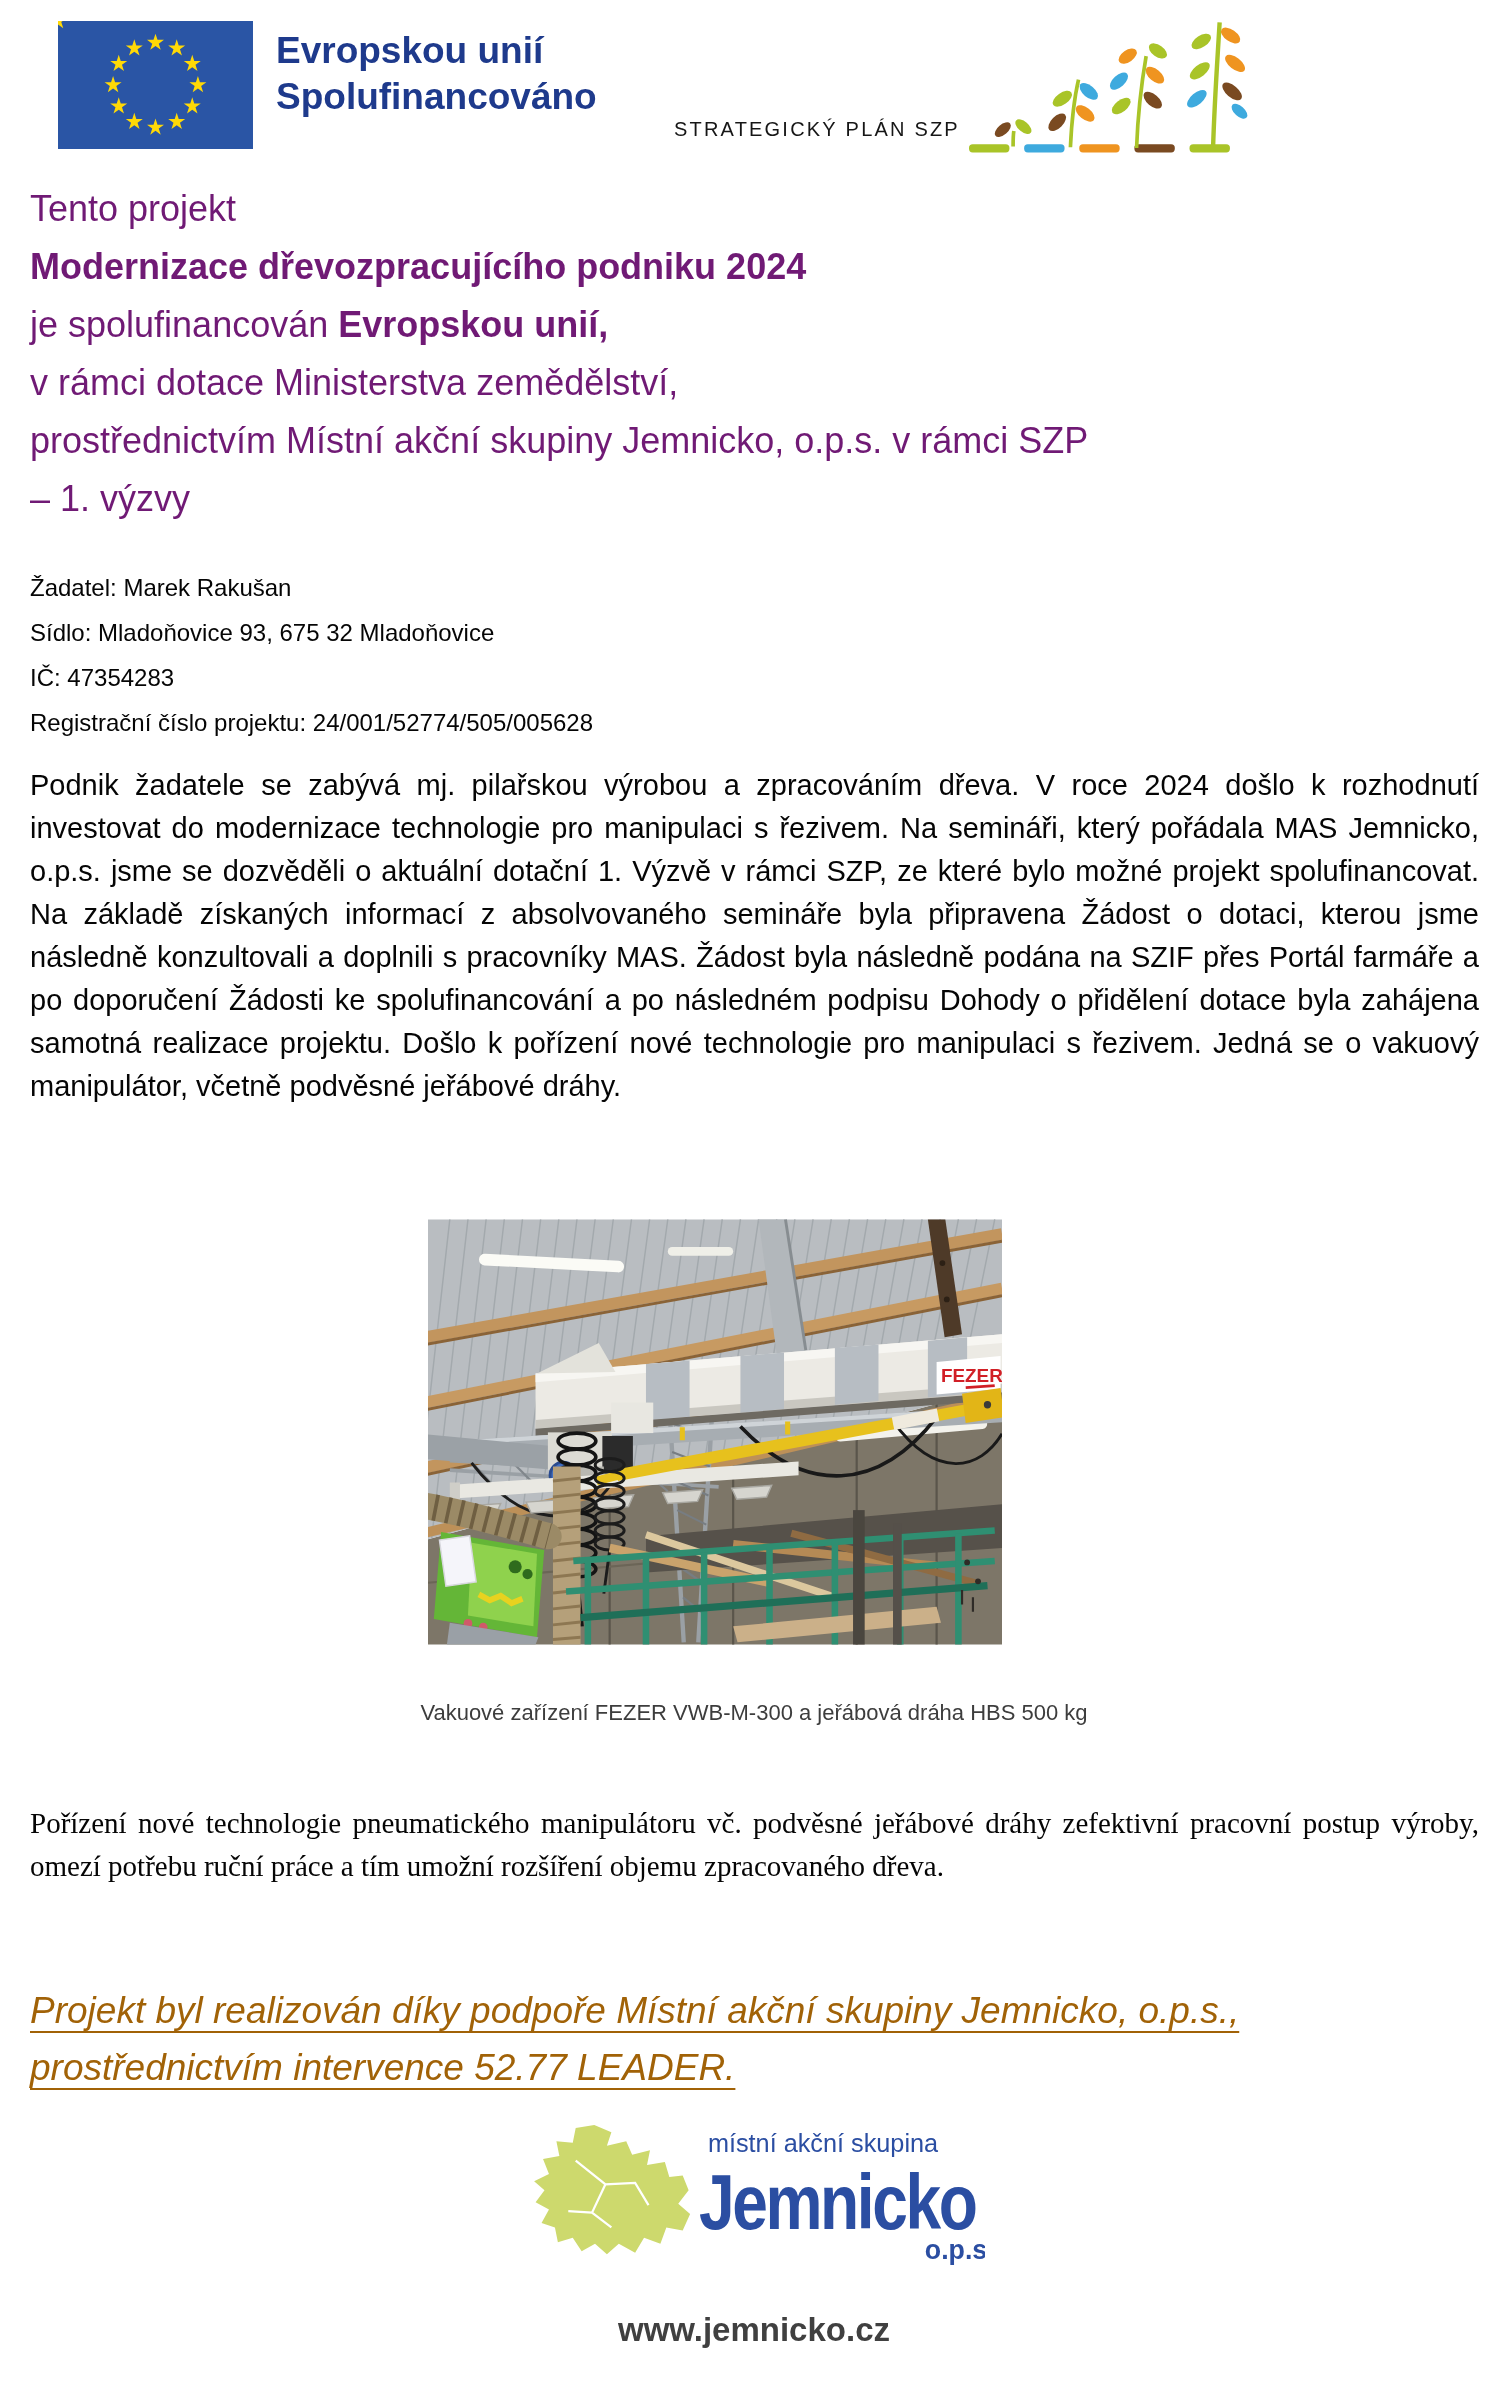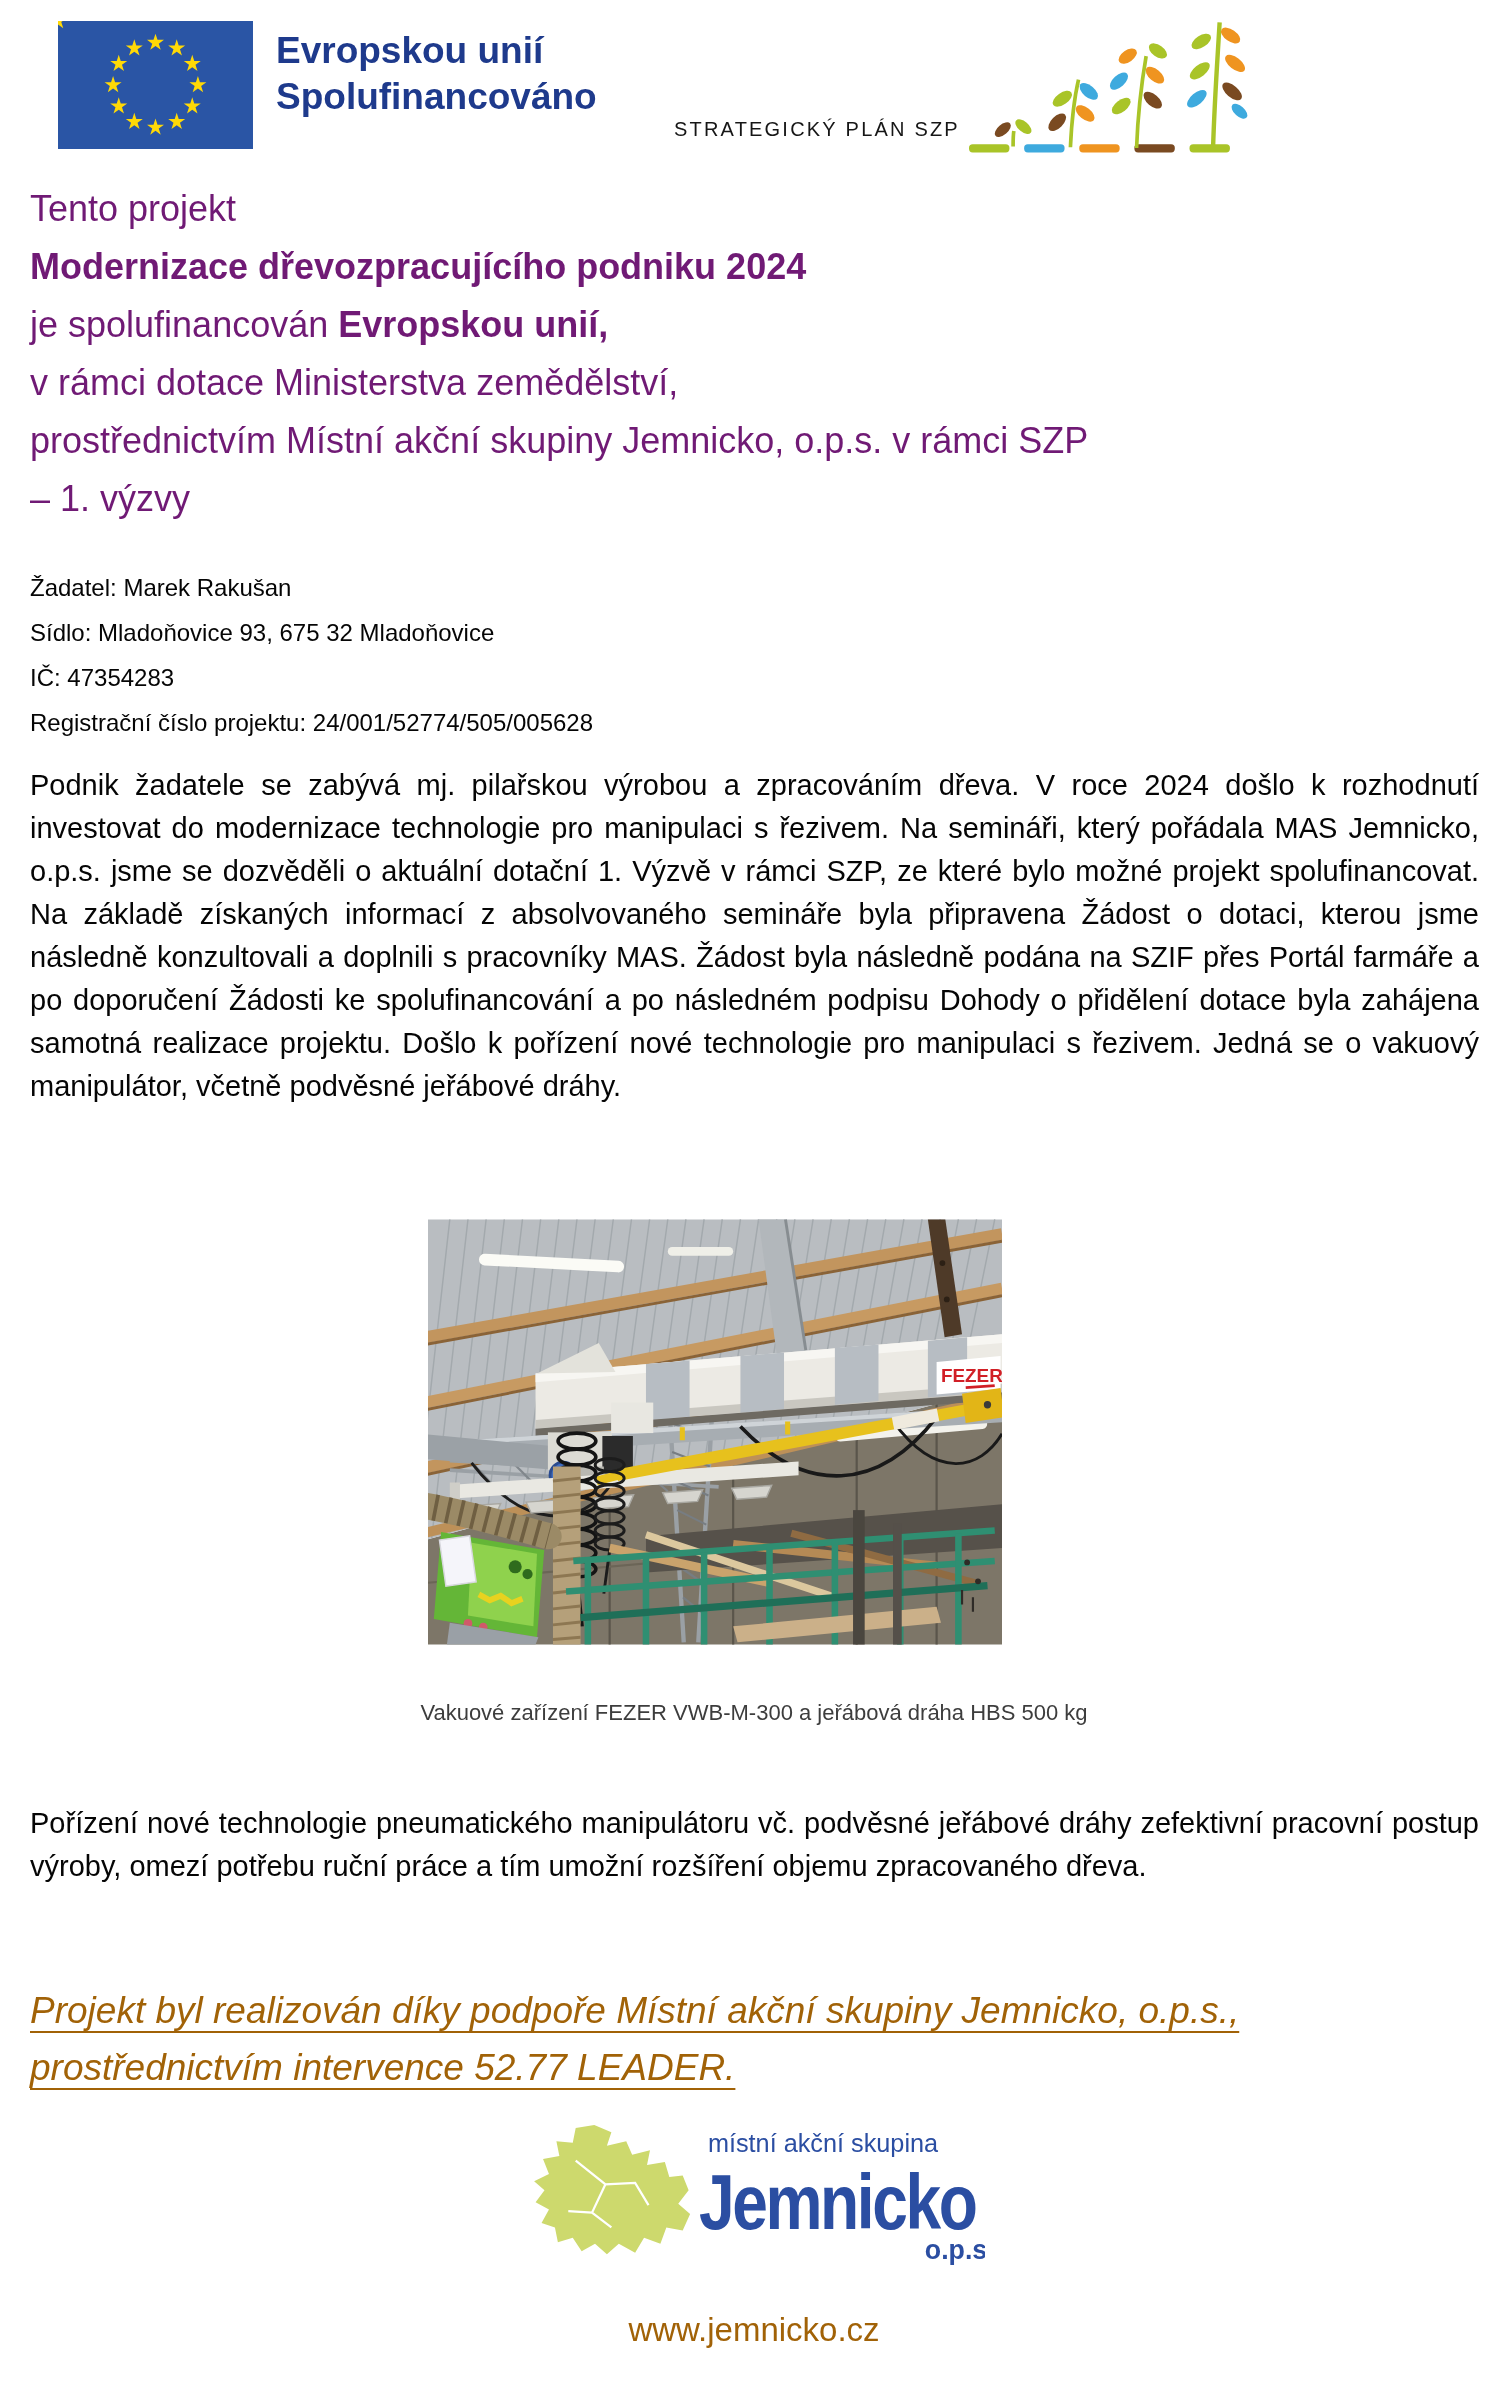--- a/index.html
+++ b/index.html
@@ -11,29 +11,29 @@
            color:#1e3a8c;line-height:46px;letter-spacing:0px;}
   .szp-label{position:absolute;left:674px;top:118px;font-size:20px;letter-spacing:2.2px;
              color:#161616;white-space:nowrap;}
   .szp-plant{position:absolute;left:969px;top:9px;}
   
   .title{position:absolute;left:30px;top:180px;font-size:36px;line-height:58px;color:#701a75;}
   .title .b{font-weight:bold;}
   .details{position:absolute;left:30px;top:565px;font-size:24px;line-height:45px;color:#050505;}
   .para{font-size:29px;line-height:43px;text-align:justify;width:1449px;color:#050505;}
   .para1{position:absolute;left:30px;top:764px;}
-  .para2{position:absolute;left:30px;top:1802px;}
+  .para2{position:absolute;left:30px;top:1802px;font-family:Liberation Serif, serif;}
   .photo{position:absolute;left:428px;top:1214px;width:574px;height:436px;}
   .caption{position:absolute;left:0;top:1700px;width:100%;text-align:center;
            font-size:22px;color:#3d3d3d;}
   .note{position:absolute;left:30px;top:1982px;font-size:37px;line-height:57px;
         font-style:italic;color:#a16207;}
   .note span{text-decoration:underline;text-decoration-thickness:2.2px;text-underline-offset:7.5px;}
   .jem-logo{position:absolute;left:523px;top:2116px;}
-  .url{position:absolute;left:0;top:2311px;width:100%;text-align:center;font-size:33px;color:#a16207;}
+  .url{position:absolute;left:0;top:2311px;width:100%;text-align:center;font-size:33px;color:#404040;font-weight:bold;}
 </style>
 </head>
 <body>
 
 <div class="page">
 
   <div class="eu-flag">
     <svg width="195" height="128" viewBox="0 0 262 172">
       <rect x="0" y="0" width="262" height="172" fill="#2a55a5"></rect>
       <g fill="#ffd906">

